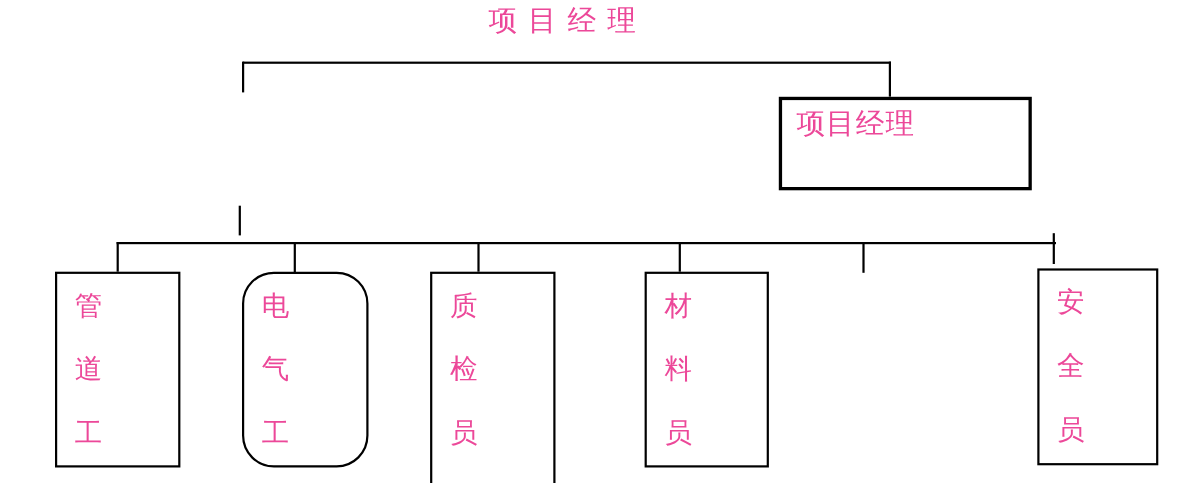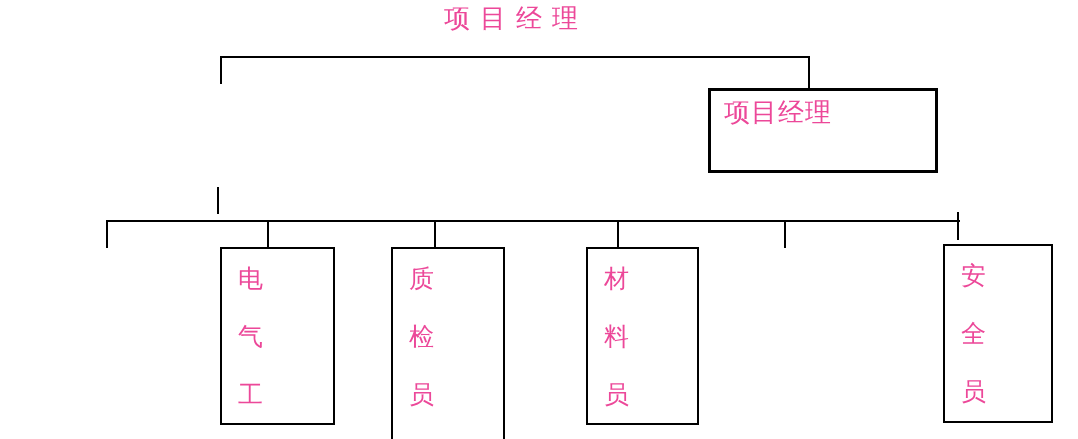--- a/index.html
+++ b/index.html
@@ -77,21 +77,24 @@
 
   <div class="vline" style="left:217px; top:187px; height:27px;"></div>
   <div class="hline" style="left:106px; top:220px; width:854px;"></div>
   <div class="vline" style="left:106px; top:220px; height:28px;"></div>
   <div class="vline" style="left:267px; top:220px; height:28px;"></div>
   <div class="vline" style="left:434px; top:220px; height:28px;"></div>
   <div class="vline" style="left:617px; top:220px; height:28px;"></div>
   <div class="vline" style="left:784px; top:220px; height:28px;"></div>
   <div class="vline" style="left:957px; top:212px; height:28px;"></div>
 
-  <div class="vnode" style="left:220px; top:247px; width:115px; height:178px;">
+  <div class="vnode" style="left:50px; top:247px; width:114px; height:178px;">
+    <span class="v-label">管道工</span>
+  </div>
+  <div class="vnode" style="left:220px; top:247px; width:115px; height:178px;border-radius:29px;">
     <span class="v-label">电气工</span>
   </div>
   <div class="vnode" style="left:391px; top:247px; width:114px; height:206px;">
     <span class="v-label">质检员</span>
   </div>
   <div class="vnode" style="left:586px; top:247px; width:113px; height:178px;">
     <span class="v-label">材料员</span>
   </div>
   <div class="vnode" style="left:943px; top:244px; width:110px; height:179px;">
     <span class="v-label">安全员</span>

